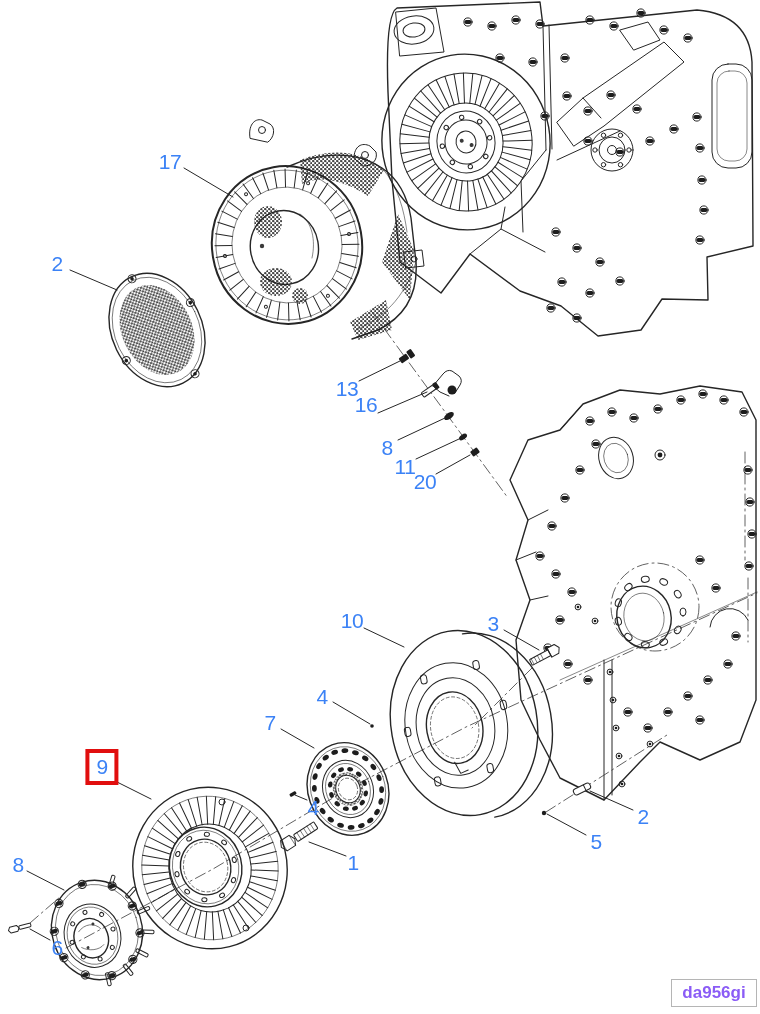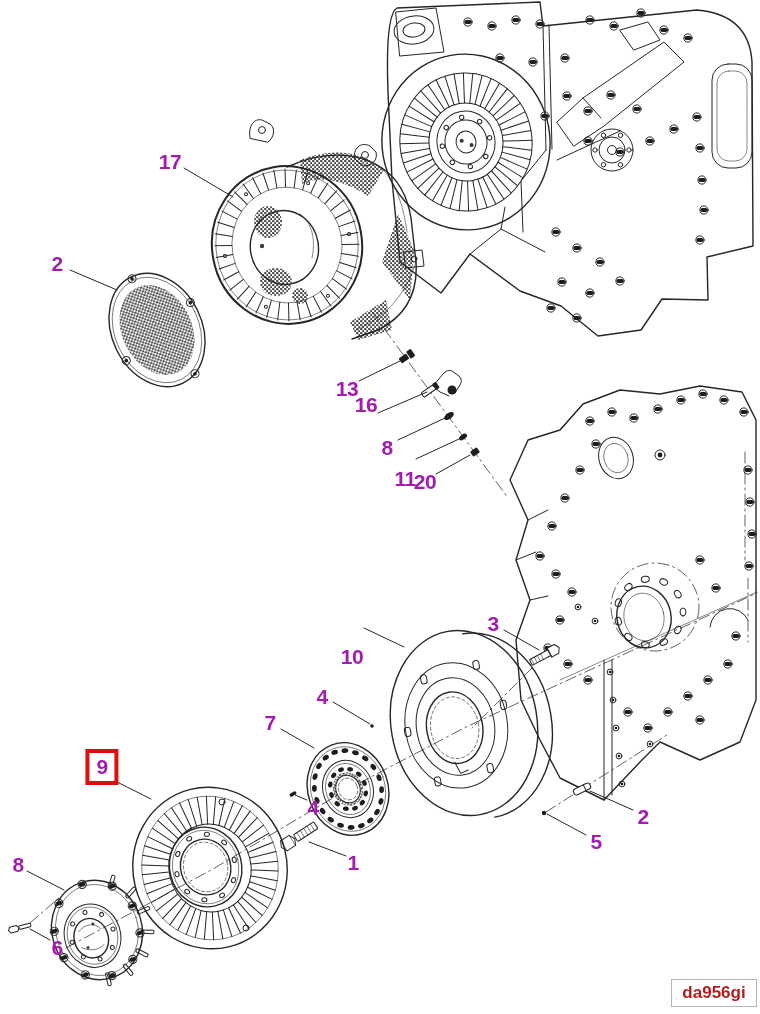--- a/index.html
+++ b/index.html
@@ -12,28 +12,28 @@
   #art .fill-mid{fill:#3a3a3a;stroke:none;}
   #art .white{fill:#fff;}
   #art .dots{fill:url(#dotpat);stroke:none;}
   #art .thin{stroke-width:.55;}
   #art .med{stroke-width:1.4;}
   #art .thick{stroke-width:2;}
   #art .axis{stroke-dasharray:11 4 2 4;stroke-width:.8;stroke:#3a3a3a;}
   #art .leader{stroke:#4c4c4c;stroke-width:.9;}
   #art .dash{stroke-dasharray:3 2.5;stroke-width:.6;}
   #callout-layer{position:absolute;left:0;top:0;width:100%;height:100%;}
-  .callout{position:absolute;transform:translate(-50%,-50%);font-weight:bold;
-           font-size:21px;line-height:1;color:#a21caf;letter-spacing:-.5px;
+  .callout{position:absolute;transform:translate(-50%,-50%);font-weight:normal;
+           font-size:21px;line-height:1;color:#3b82f6;letter-spacing:-.5px;
            white-space:nowrap;cursor:default;}
   .callout.highlighted{border:4px solid #e10e0e;padding:3px 7px 4px 7px;background:transparent;}
   #code-box{position:absolute;left:671px;top:979px;width:84px;height:26px;
             border:1.5px solid #b5b5b5;background:#fff;display:flex;
             align-items:center;justify-content:center;font-weight:bold;
-            font-size:17px;color:#b91c1c;}
+            font-size:17px;color:#8b5cf6;}
 </style>
 </head>
 <body>
 
 <div id="stage">
 <svg id="art" width="760" height="1014" viewBox="0 0 760 1014">
   <defs>
     <pattern id="dotpat" width="4" height="4" patternUnits="userSpaceOnUse">
       <circle cx="1.1" cy="1.1" r="0.75" fill="#3d3d3d" stroke="none"></circle>
       <circle cx="3.1" cy="3.1" r="0.6" fill="#3d3d3d" stroke="none"></circle>
@@ -612,23 +612,23 @@
     <path d="M50,940 L30,929"></path>
   </g>
 </svg>
 
 <div id="callout-layer">
       <span class="callout" style="left: 170px; top: 161px;">17</span>
       <span class="callout" style="left: 57px; top: 263px;">2</span>
       <span class="callout" style="left: 347px; top: 388px;">13</span>
       <span class="callout" style="left: 366px; top: 404px;">16</span>
       <span class="callout" style="left: 387px; top: 447px;">8</span>
-      <span class="callout" style="left: 405px; top: 466px; margin-top: 12px;">11</span>
+      <span class="callout" style="left: 405px; top: 466px;">11</span>
       <span class="callout" style="left: 425px; top: 481px;">20</span>
-      <span class="callout" style="left: 352px; top: 620px; margin-top: 36px;">10</span>
+      <span class="callout" style="left: 352px; top: 620px;">10</span>
       <span class="callout" style="left: 493px; top: 623px;">3</span>
       <span class="callout" style="left: 322px; top: 696px;">4</span>
       <span class="callout" style="left: 270px; top: 722px;">7</span>
       <span class="callout highlighted" style="border-color: rgb(225, 14, 14); left: 102px; top: 767px;">9</span>
       <span class="callout" style="left: 313px; top: 807px;">4</span>
       <span class="callout" style="left: 643px; top: 816px;">2</span>
       <span class="callout" style="left: 596px; top: 841px;">5</span>
       <span class="callout" style="left: 353px; top: 862px;">1</span>
       <span class="callout" style="left: 18px; top: 864px;">8</span>
       <span class="callout" style="left: 57px; top: 947px;">6</span>

